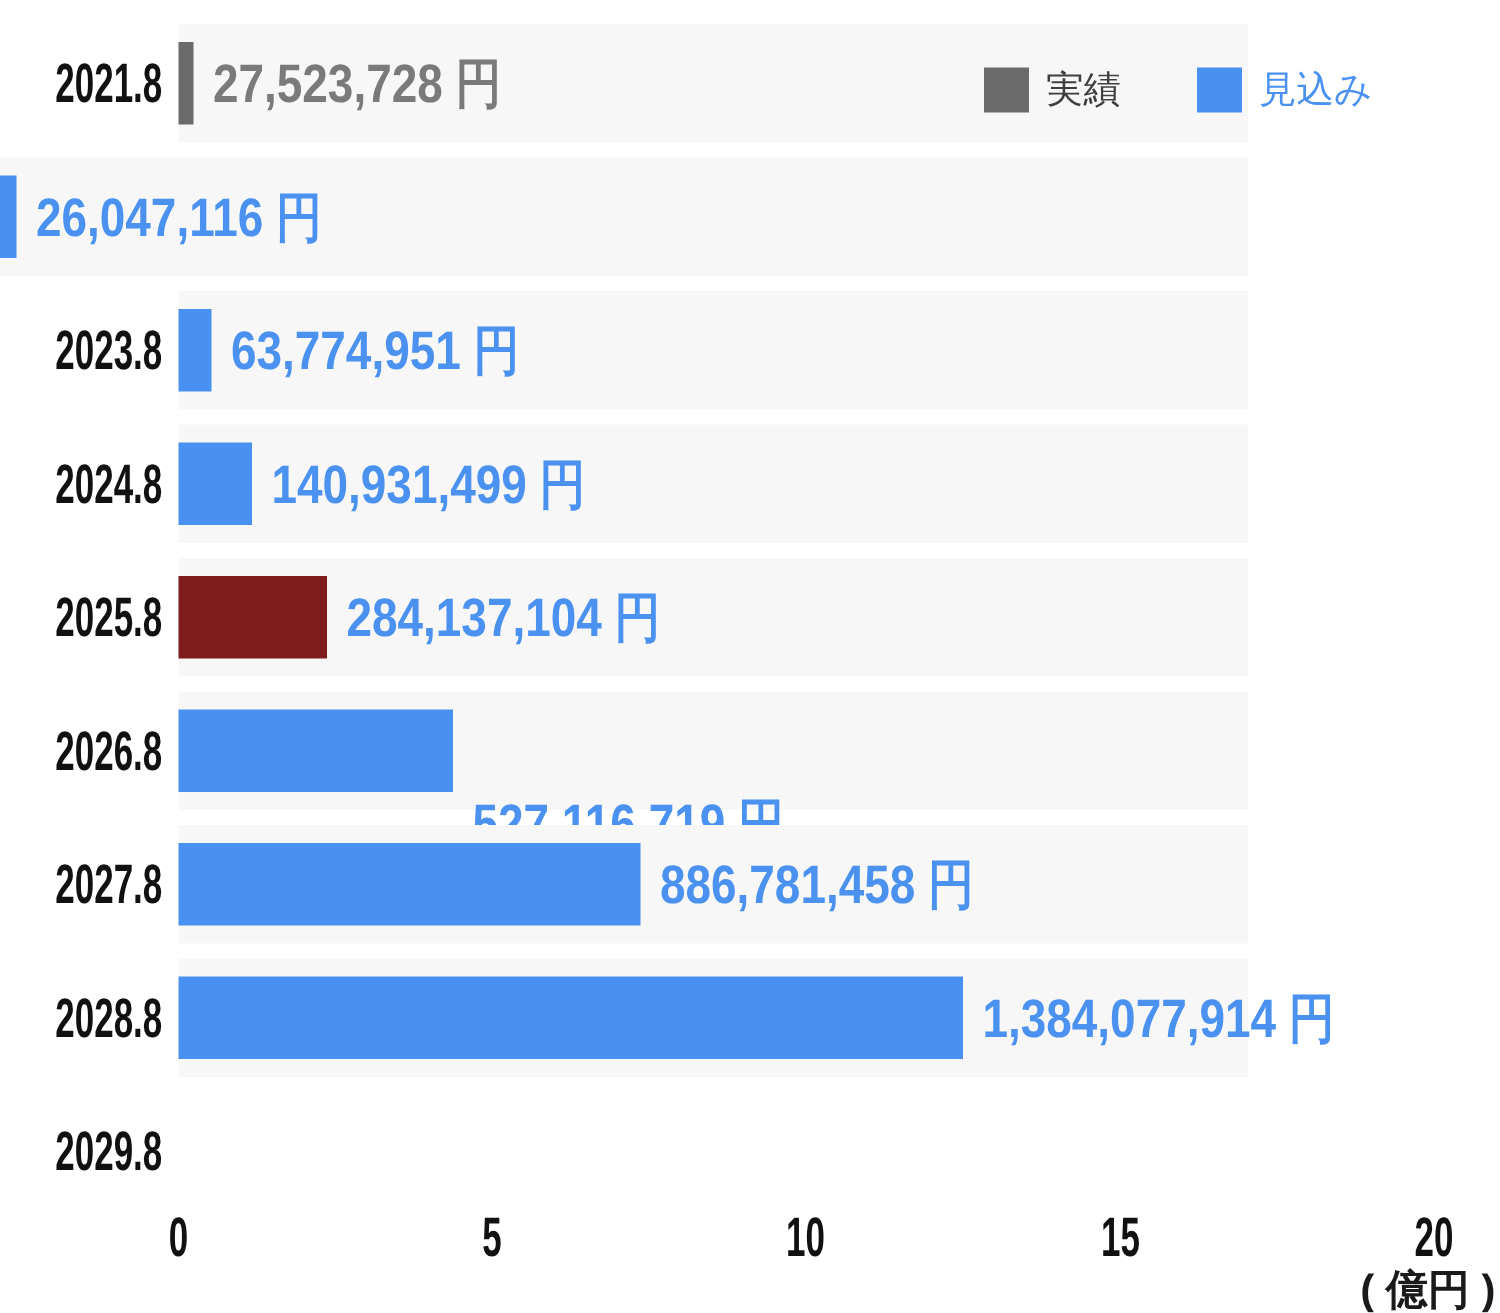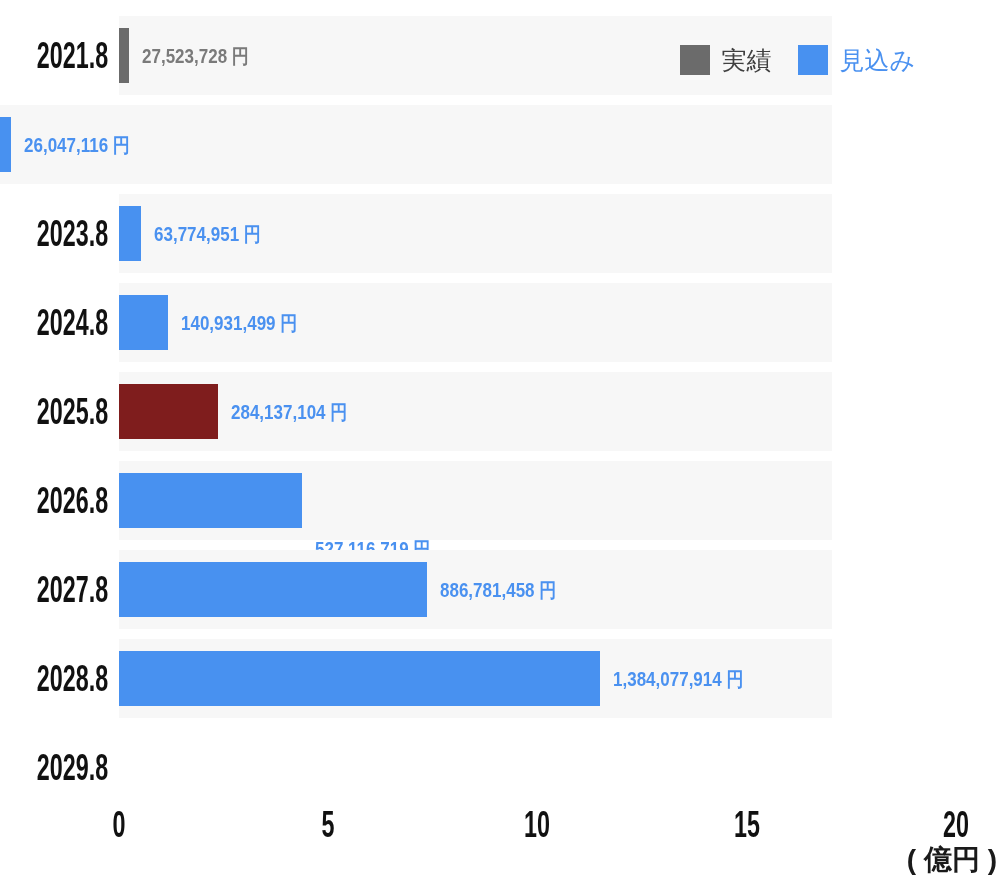--- a/index.html
+++ b/index.html
@@ -44,21 +44,21 @@
     left: 0;
     top: 12px;
     height: 55px;
   }
   .value-label {
     position: absolute;
     left: calc(100% + 13px);
     top: 50%;
     transform: translateY(-50%);
     white-space: nowrap;
-    font-size: 20px;
+    font-size: 36px;
     font-weight: 700;
     line-height: 1;
   }
   .value-label .cond {
     display: inline-block;
     transform: scaleX(0.85);
     transform-origin: left center;
     white-space: nowrap;
   }
   .row.label-inside .value-label { left: auto; right: 26px; color: #ffffff !important; }
@@ -66,21 +66,21 @@
 
   
   .legend {
     position: absolute;
     top: 45px;
     right: 85px;
     display: flex;
     align-items: center;
     gap: 27px;
   }
-  .legend-item { display: flex; align-items: center; gap: 11px; cursor: default; }
+  .legend-item { display: flex; align-items: center; gap: 11px; cursor: default; margin-left: 24px; }
   .swatch { width: 30px; height: 30px; display: inline-block; }
   .legend-label { font-size: 25px; line-height: 30px; font-weight: 500; white-space: nowrap; }
 
   
   .x-axis {
     position: absolute;
     left: 119px;
     top: 806px;
     width: 859px;
     height: 38px;
@@ -189,21 +189,21 @@
         <span class="value-label" style="color: rgb(74, 145, 240);"><span class="cond">886,781,458 円</span></span>
       </div>
     </div>
   </div>
 
   <div class="row">
     <div class="ylabel">
           <span class="cond">2028.8</span>
         </div>
     <div class="track">
-      <div class="bar" style="width: 67.413%; background: rgb(72, 145, 240);">
+      <div class="bar" style="width: 67.413%; background: rgb(72, 145, 240); padding-left: 42px;">
         <span class="value-label" style="color: rgb(74, 145, 240);"><span class="cond">1,384,077,914 円</span></span>
       </div>
     </div>
   </div>
 
   <div class="row label-inside">
     <div class="ylabel">
           <span class="cond">2029.8</span>
         </div>
   </div>

